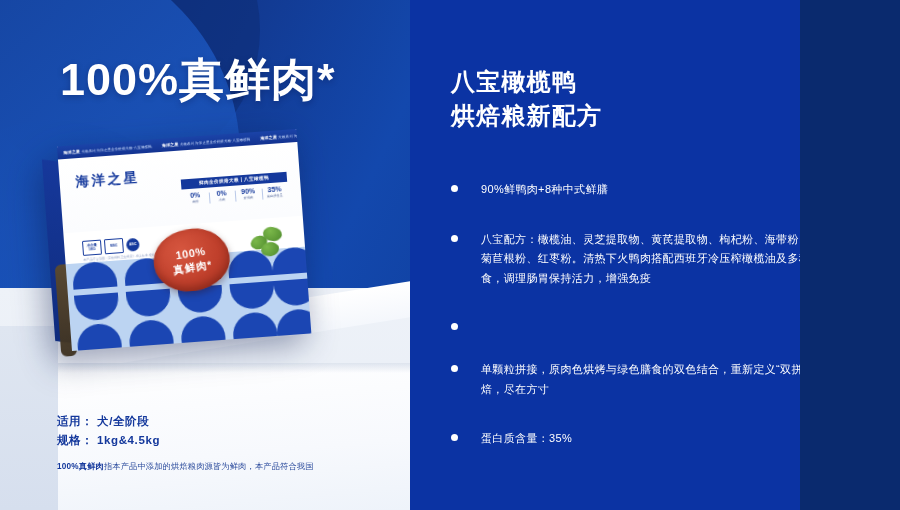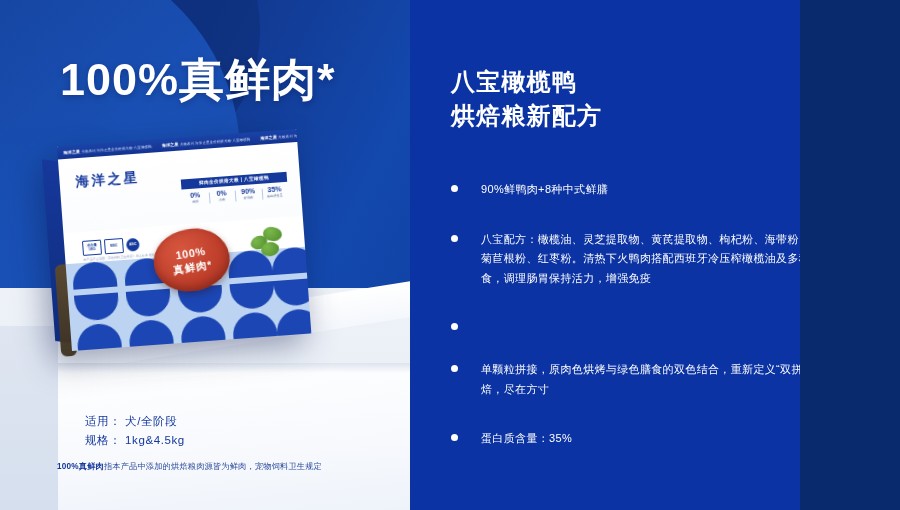--- a/index.html
+++ b/index.html
@@ -151,21 +151,21 @@
     display:flex;flex-direction:column;align-items:center;justify-content:center;
     z-index:9;transform:rotate(-5deg);
   }
   .patty-a{font-size:11px;font-weight:bold;color:#fff;line-height:1;letter-spacing:.5px;}
   .patty-b{font-size:10.5px;font-weight:bold;color:#fff;line-height:1;margin-top:3px;letter-spacing:1px;}
   .olives{position:absolute;left:186px;top:96px;width:44px;height:34px;z-index:9;}
   .olive{position:absolute;border-radius:50%;background:radial-gradient(circle at 35% 30%,#7bb84a,#4e8a2c);}
 
   .spec-block{
     position:absolute;left:57px;top:412px;z-index:9;
-    font-size:11.5px;font-weight:normal;color:#14389c;line-height:1.65;letter-spacing:.6px;margin-left:28px;
+    font-size:11.5px;font-weight:bold;color:#14389c;line-height:1.65;letter-spacing:.6px;
   }
   .footnote{
     position:absolute;left:57px;top:461px;z-index:9;
     font-size:8.2px;color:#2a4a9c;letter-spacing:.2px;white-space:nowrap;
   }
   .footnote b{font-weight:bold;color:#14389c;text-align:center;}
 
   
   .right-panel{
     position:absolute;left:410px;top:0;width:490px;height:510px;
@@ -291,21 +291,21 @@
 
       </div>
     </div>
 
     <div class="spec-block">
       <div>适用： 犬/全阶段</div>
       <div>规格： 1kg&amp;4.5kg</div>
     </div>
 
     <div class="footnote">
-      <b>100%真鲜肉</b><span>指本产品中添加的烘焙粮肉源皆为鲜肉，宠物饲料卫生规定</span>
+      <b>100%真鲜肉</b><span>指本产品中添加的烘焙粮肉源皆为鲜肉，本产品符合我国</span>
     </div>
   </div>
 
   <div class="right-panel">
     <div class="headline-right">
       <div>八宝橄榄鸭</div>
       <div>烘焙粮新配方</div>
     </div>
 
     <div class="bullets">

